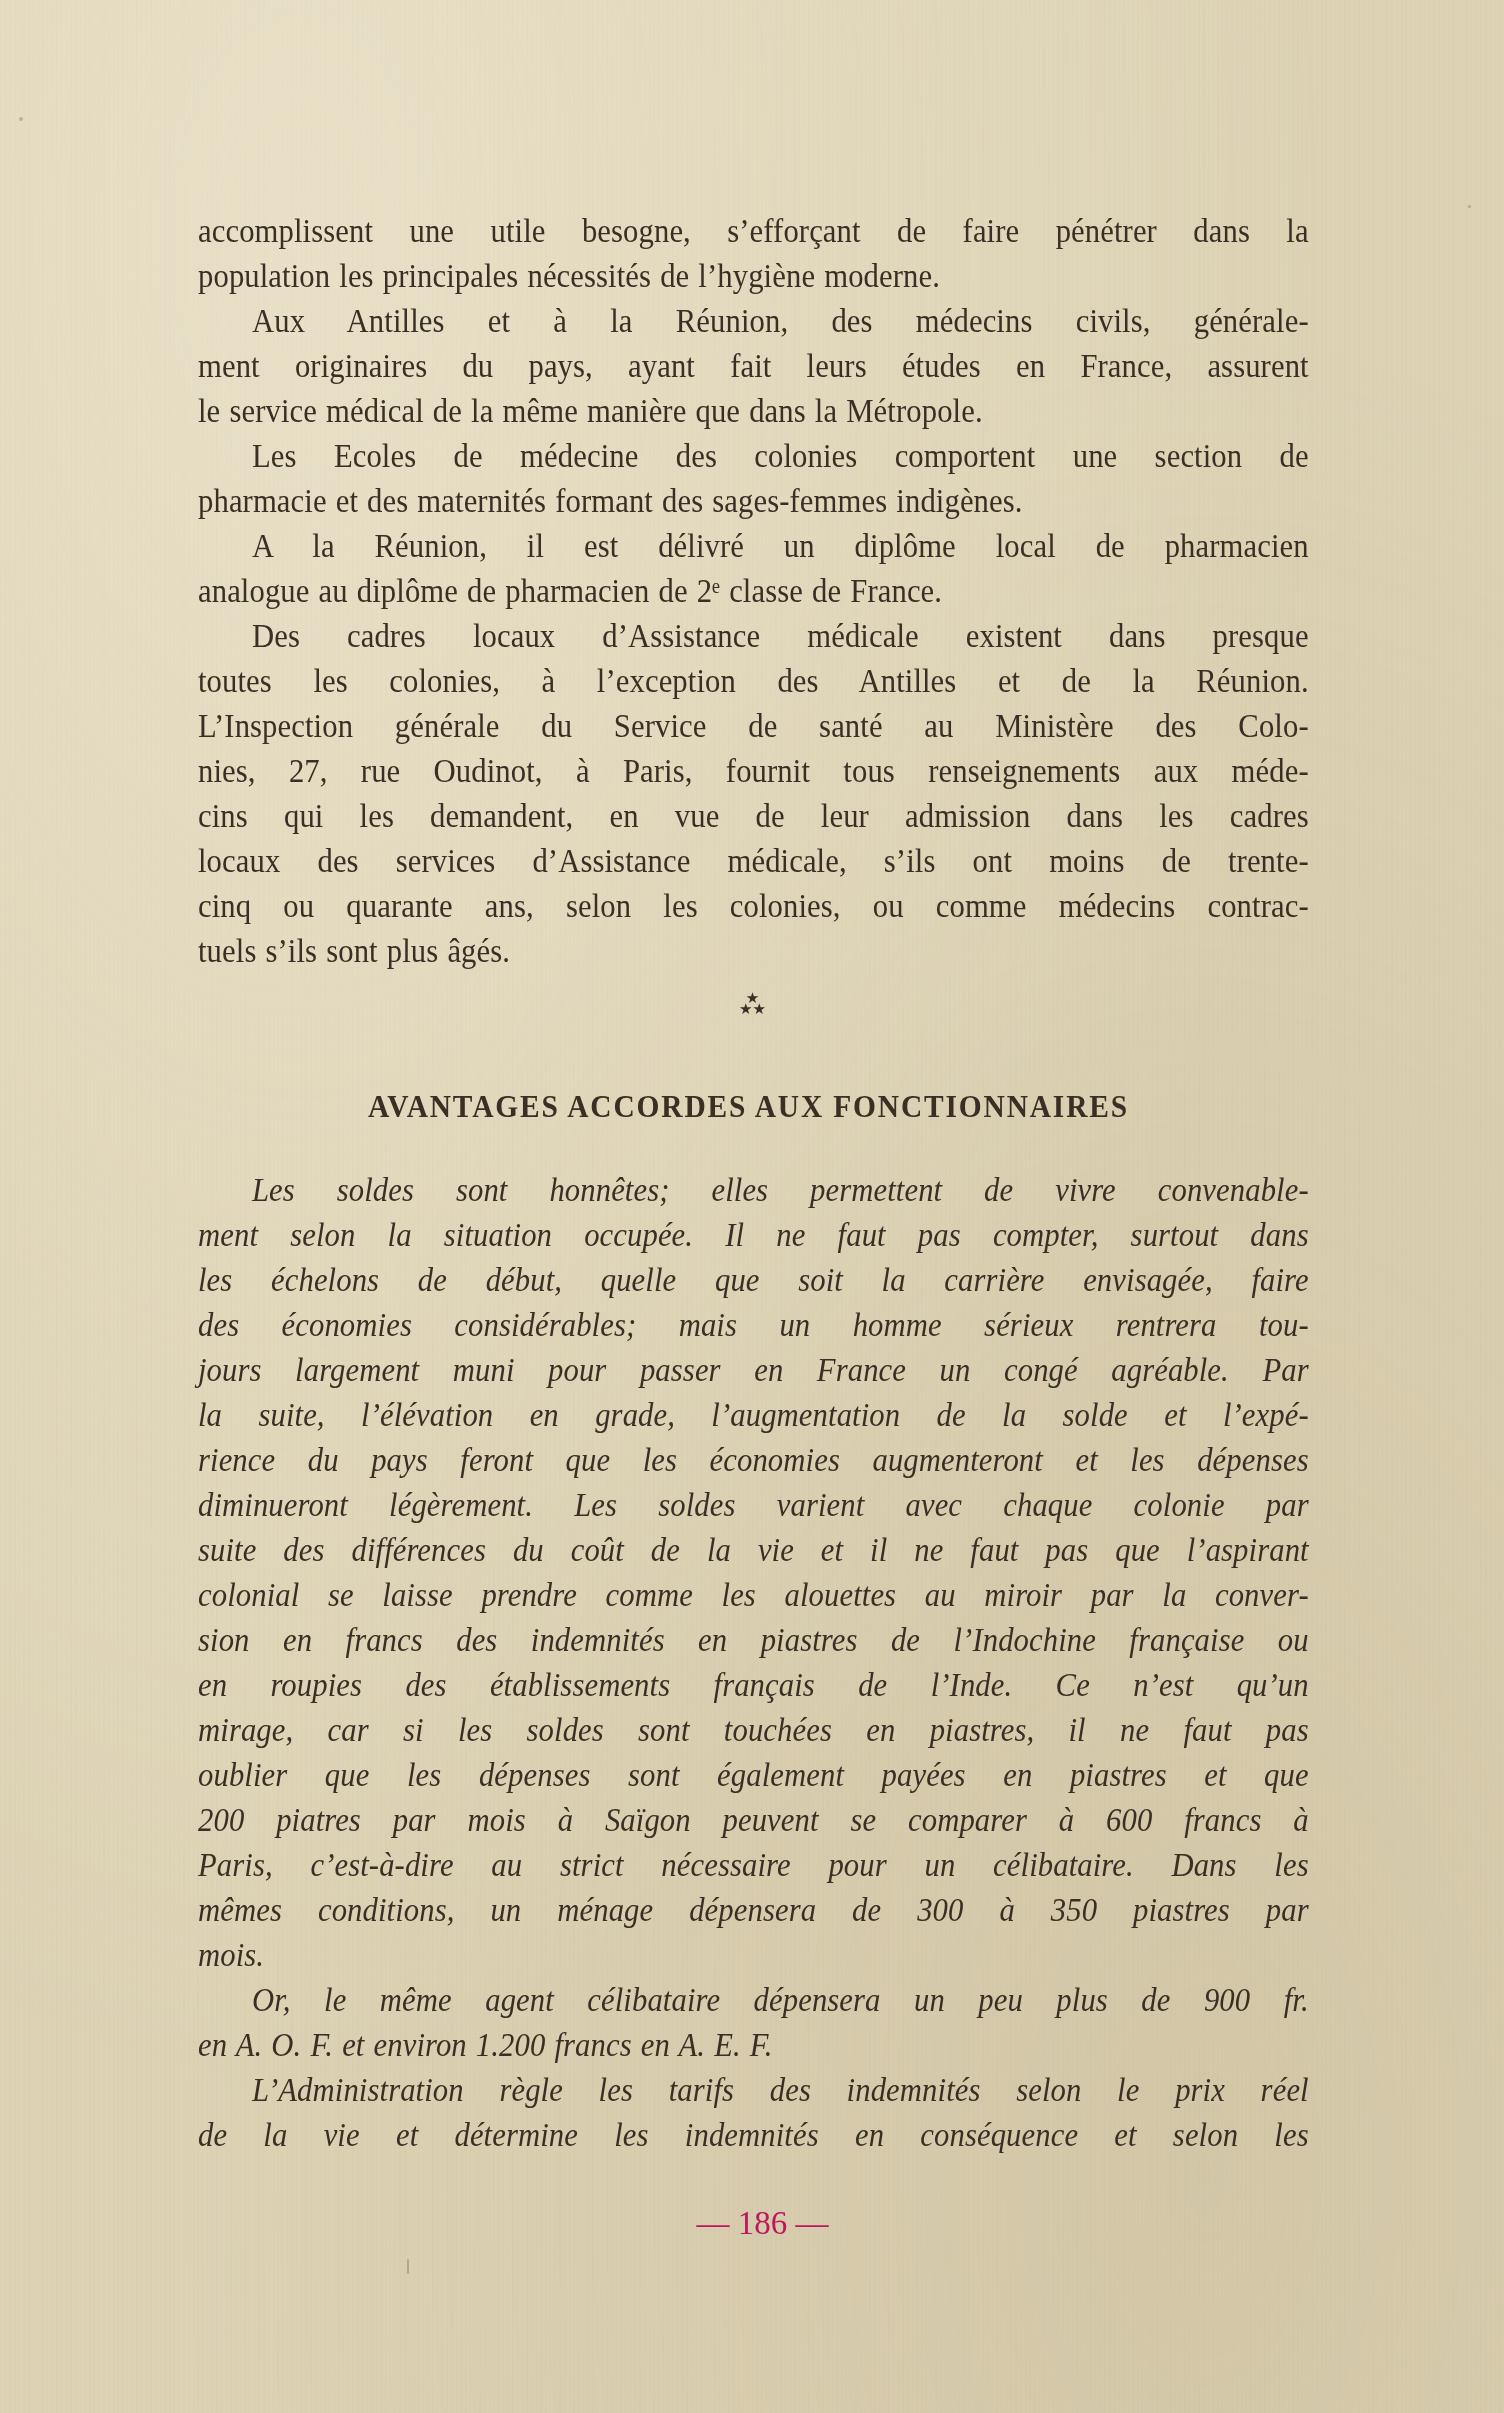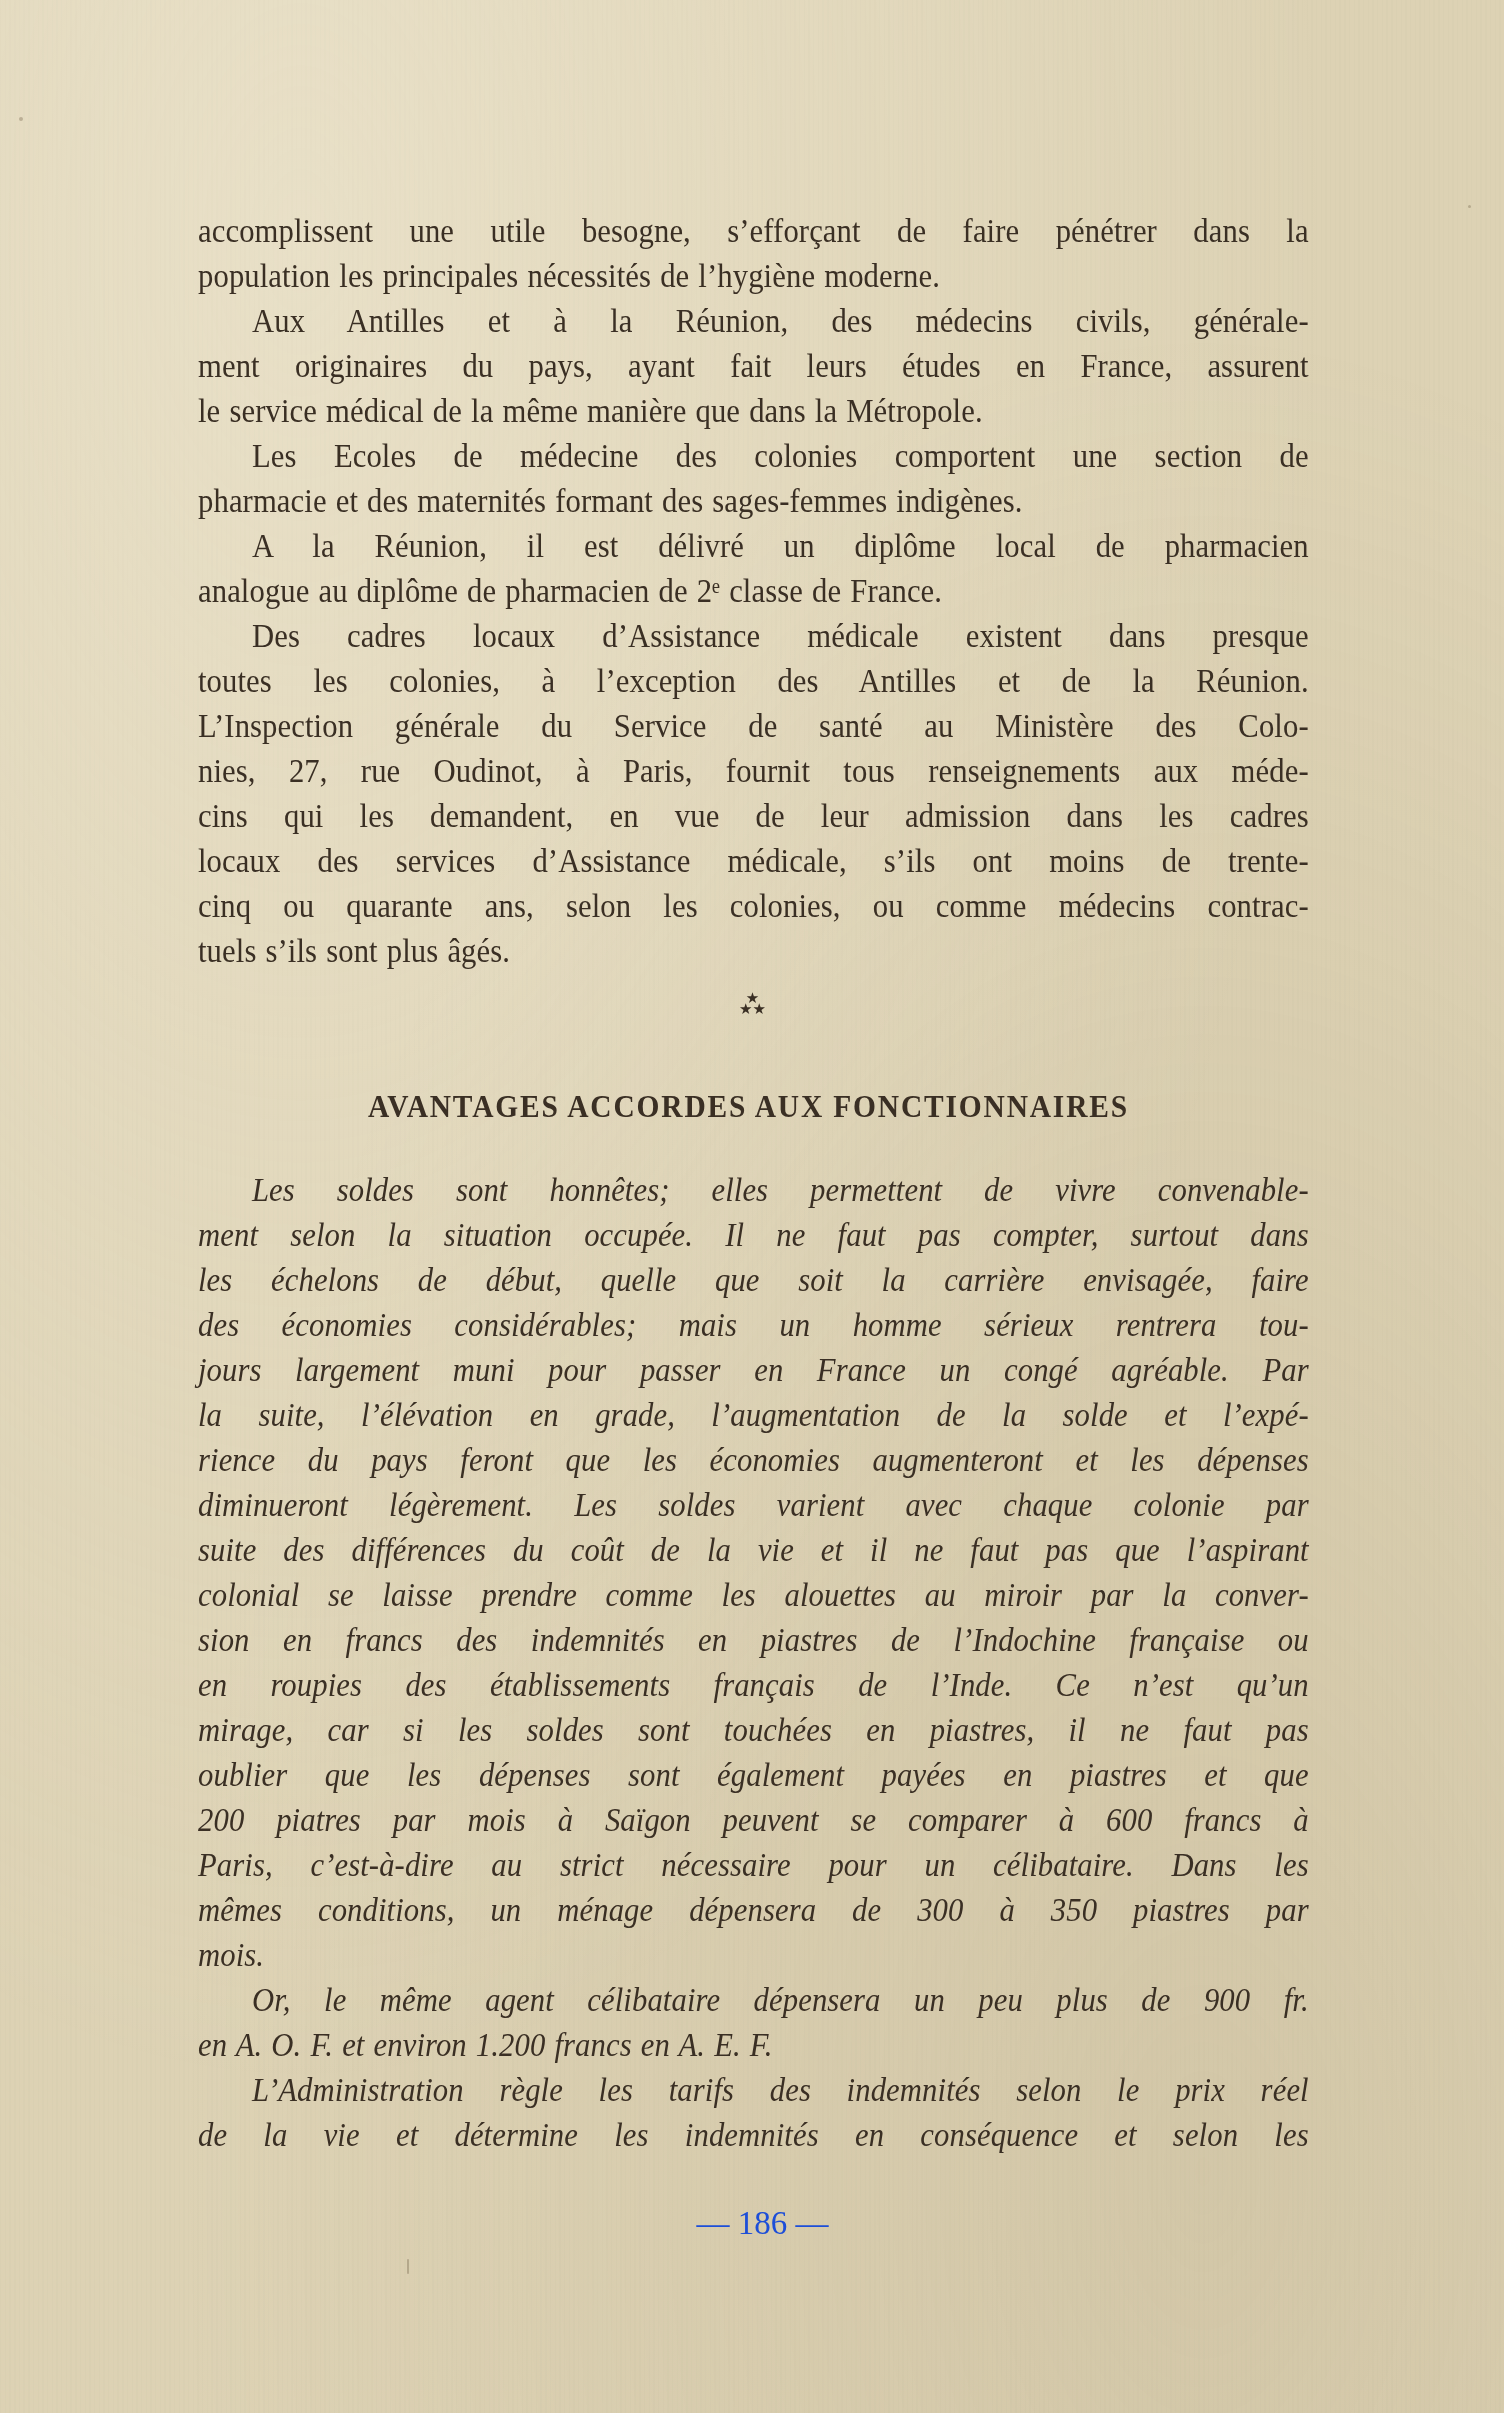--- a/index.html
+++ b/index.html
@@ -79,21 +79,21 @@
       transform-origin: center center;
       white-space: nowrap;
     }
     .page-number {
       position: absolute;
       left: 610px;
       top: 2197px;
       width: 305px;
       text-align: center;
       font-size: 33px;
-      color: #1d4ed8;
+      color: #be185d;
       white-space: nowrap;
     }
     .blemish {
       position: absolute;
       background: rgba(110, 95, 70, 0.35);
       border-radius: 50%;
     }
   </style>
 </head>
 <body>

